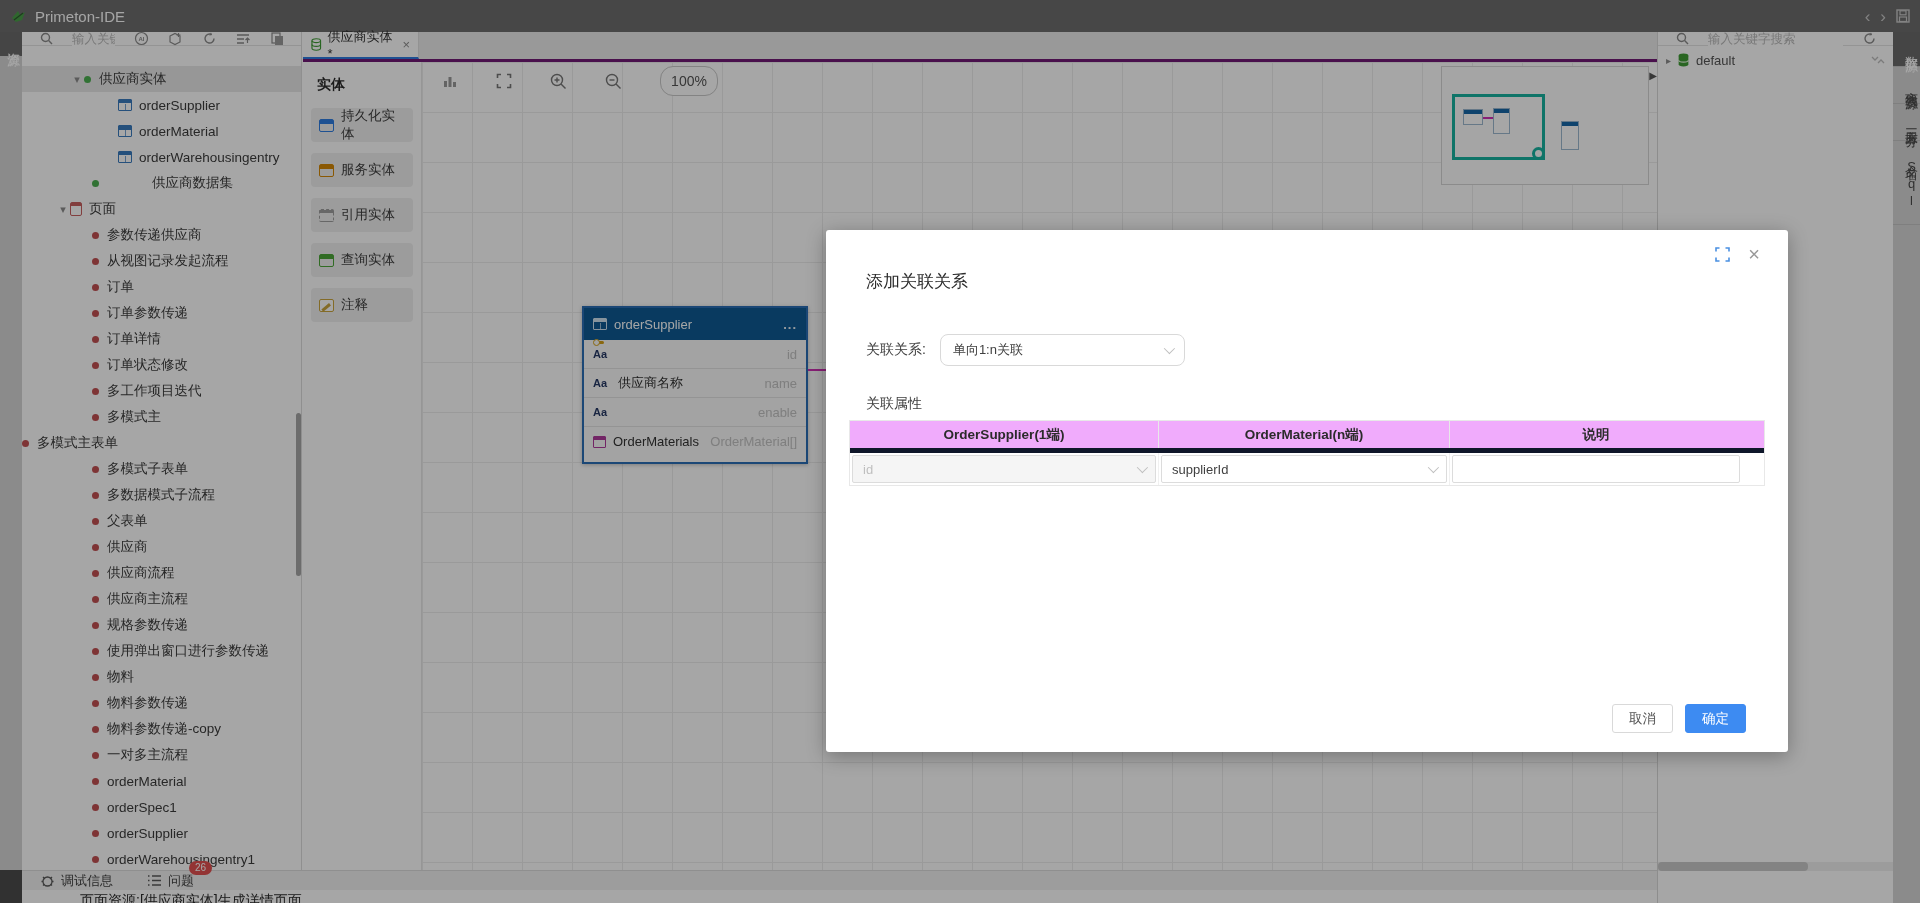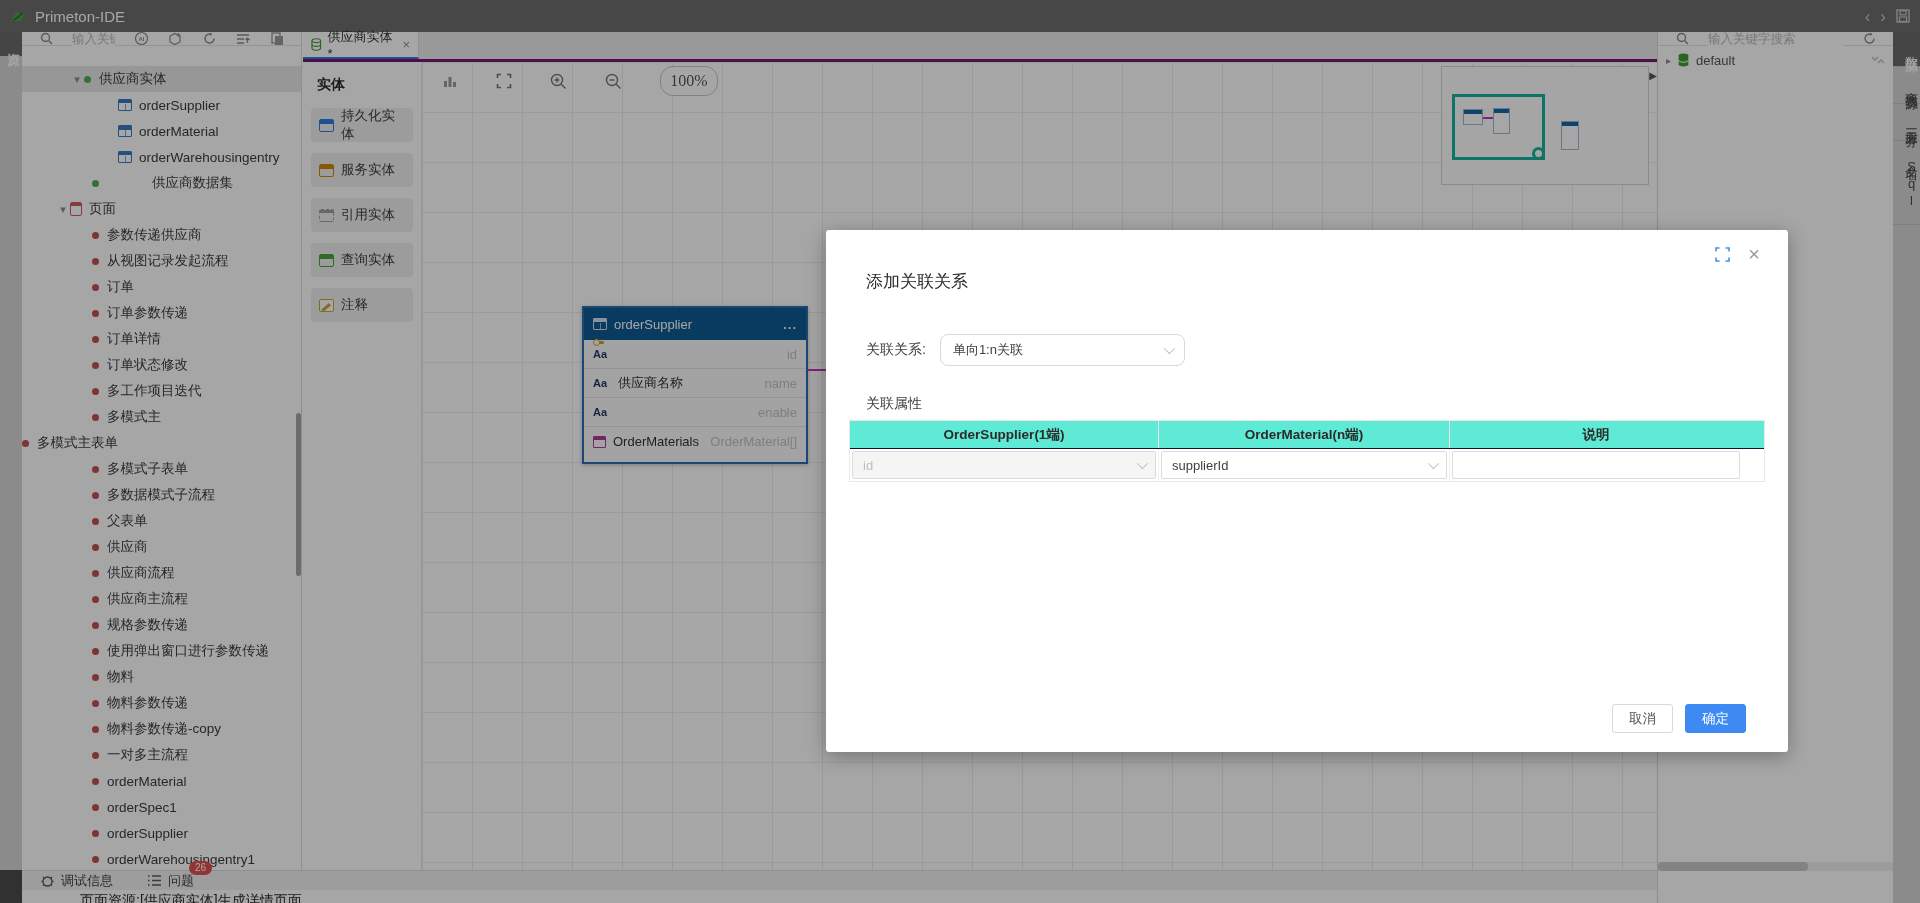--- a/index.html
+++ b/index.html
@@ -50,21 +50,21 @@
     background:linear-gradient(currentColor 0 4px, transparent 4px); position:relative; flex:none; }
   .pal-icon.dashed { border-style:dashed; background:linear-gradient(currentColor 0 3px, transparent 3px); }
   .pal-icon.note { background:#fff; border-color:#caa53d; }
   .pal-icon.note::after { content:""; position:absolute; left:1px; top:6px; width:10px; height:2.5px; background:#caa53d; transform:rotate(-40deg); }
   
   .canvas { position:absolute; left:422px; top:62px; width:1235px; height:808px; background:#fff;
     background-image:linear-gradient(#ededed 1px, transparent 1px), linear-gradient(90deg,#ededed 1px, transparent 1px);
     background-size:50px 50px; }
   .cv-toolbar { position:absolute; left:20px; top:4px; display:flex; align-items:center; gap:38px; color:#666; }
   .zoombox { border:1px solid #c9c9c9; border-radius:13px; background:#fff; width:58px; height:30px;
-    display:flex; align-items:center; justify-content:center; font-size:16px; color:#555;font-family:Liberation Serif, serif; }
+    display:flex; align-items:center; justify-content:center; font-size:14px; color:#555; }
   
   .ecard { position:absolute; left:160px; top:244px; width:226px; height:158px; background:#fafafa;
     border:2px solid #2a6db5; box-shadow:0 1px 4px rgba(0,0,0,.25); }
   .ecard-h { height:32px; background:#0e5a94; color:#fff; display:flex; align-items:center; padding:0 9px; gap:7px; font-size:13px; }
   .ecard-h .tblicon { color:#cfe3f2; margin:0; }
   .ecard-h .more { margin-left:auto; font-weight:bold; letter-spacing:1px; font-size:13px; color:#e8eef5; }
   .erow { height:29px; display:flex; align-items:center; padding:0 9px; gap:7px; border-bottom:1px solid #e3e3e3; font-size:13px; }
   .aa { font-weight:bold; font-size:11px; color:#273a66; position:relative; width:18px; flex:none; }
   .aa.key::before { content:""; position:absolute; left:1px; top:-7px; width:10px; height:3px; background:#d4a017; border-radius:2px; }
   .aa.key::after { content:""; position:absolute; left:0; top:-9px; width:5px; height:5px; border:1.5px solid #d4a017; border-radius:50%; background:#fafafa; }
@@ -104,21 +104,21 @@
   .m-title { position:absolute; left:40px; top:40px; font-size:17px; color:#2b2b2b; }
   .m-tools { position:absolute; right:28px; top:14px; display:flex; gap:18px; align-items:center; }
   .m-close { color:#999; font-size:20px; line-height:1; }
   .m-rel { position:absolute; left:40px; top:104px; display:flex; align-items:center; gap:14px; font-size:14px; color:#404040; }
   .select { width:245px; height:32px; border:1px solid #d9d9d9; border-radius:8px; background:#fff;
     display:flex; align-items:center; padding:0 12px; font-size:13px; color:#404040; }
   .select .chev { margin-left:auto; }
   .chev { width:8px; height:8px; border-right:1.5px solid #bfbfbf; border-bottom:1.5px solid #bfbfbf; transform:rotate(45deg) translateY(-2px); }
   .m-sec { position:absolute; left:40px; top:165px; font-size:14px; color:#404040; }
   .m-table { position:absolute; left:23px; top:190px; width:916px; border:1px solid #e8e8e8; }
-  .m-thead { display:flex; background:#5eead4; border-bottom:1px solid #0f172a;text-align:center; }
+  .m-thead { display:flex; background:#f0abfc; border-bottom:5px solid #0f172a;text-align:center; }
   .m-th { height:27px; display:flex; align-items:center; justify-content:center; font-size:13.5px; font-weight:bold; color:#2b2b2b; border-right:1px solid #e8e8e8; }
   .m-th:last-child { border-right:0; }
   .m-tbody { display:flex; }
   .m-td { padding:2px; border-right:1px solid #f0f0f0; } .m-td:last-child { border-right:0; }
   .cell-ctl { height:28px; border:1px solid #dcdcdc; border-radius:2px; background:#fff; display:flex; align-items:center; padding:0 10px; font-size:13px; color:#404040; }
   .cell-ctl.disabled { background:#f5f5f5; color:#bfbfbf; }
   .c1 { width:309px; } .c2 { width:291px; } .c3 { width:292px; }
   .m-footer { position:absolute; right:42px; top:474px; display:flex; gap:12px; }
   .btn { height:29px; padding:0 16px; border-radius:3px; font-size:13.5px; display:flex; align-items:center; cursor:pointer; }
   .btn.ghost { border:1px solid #d9d9d9; background:#fff; color:#555; }

